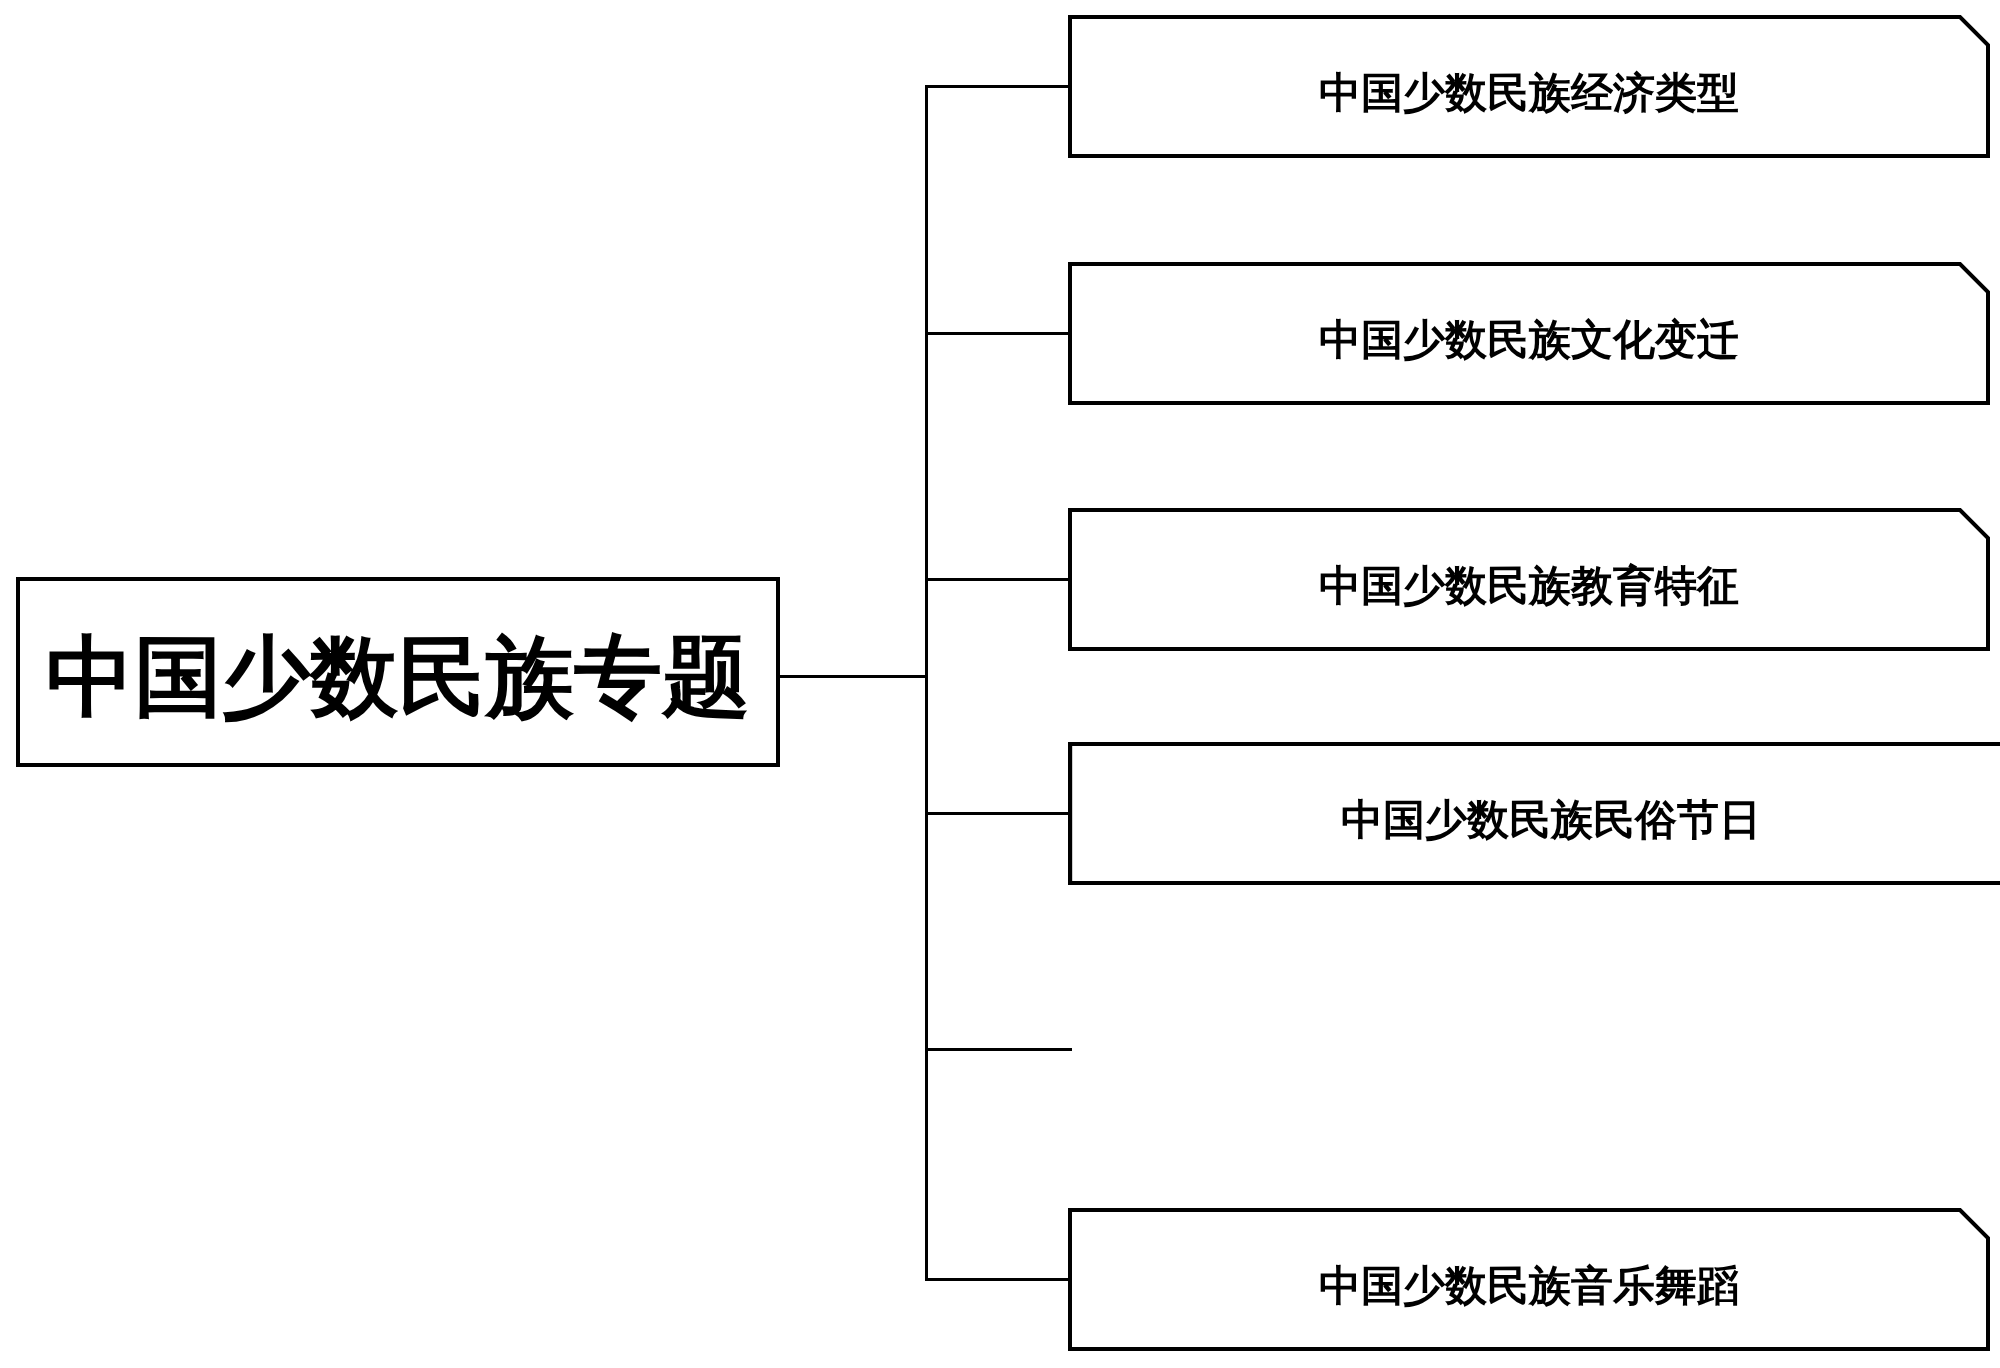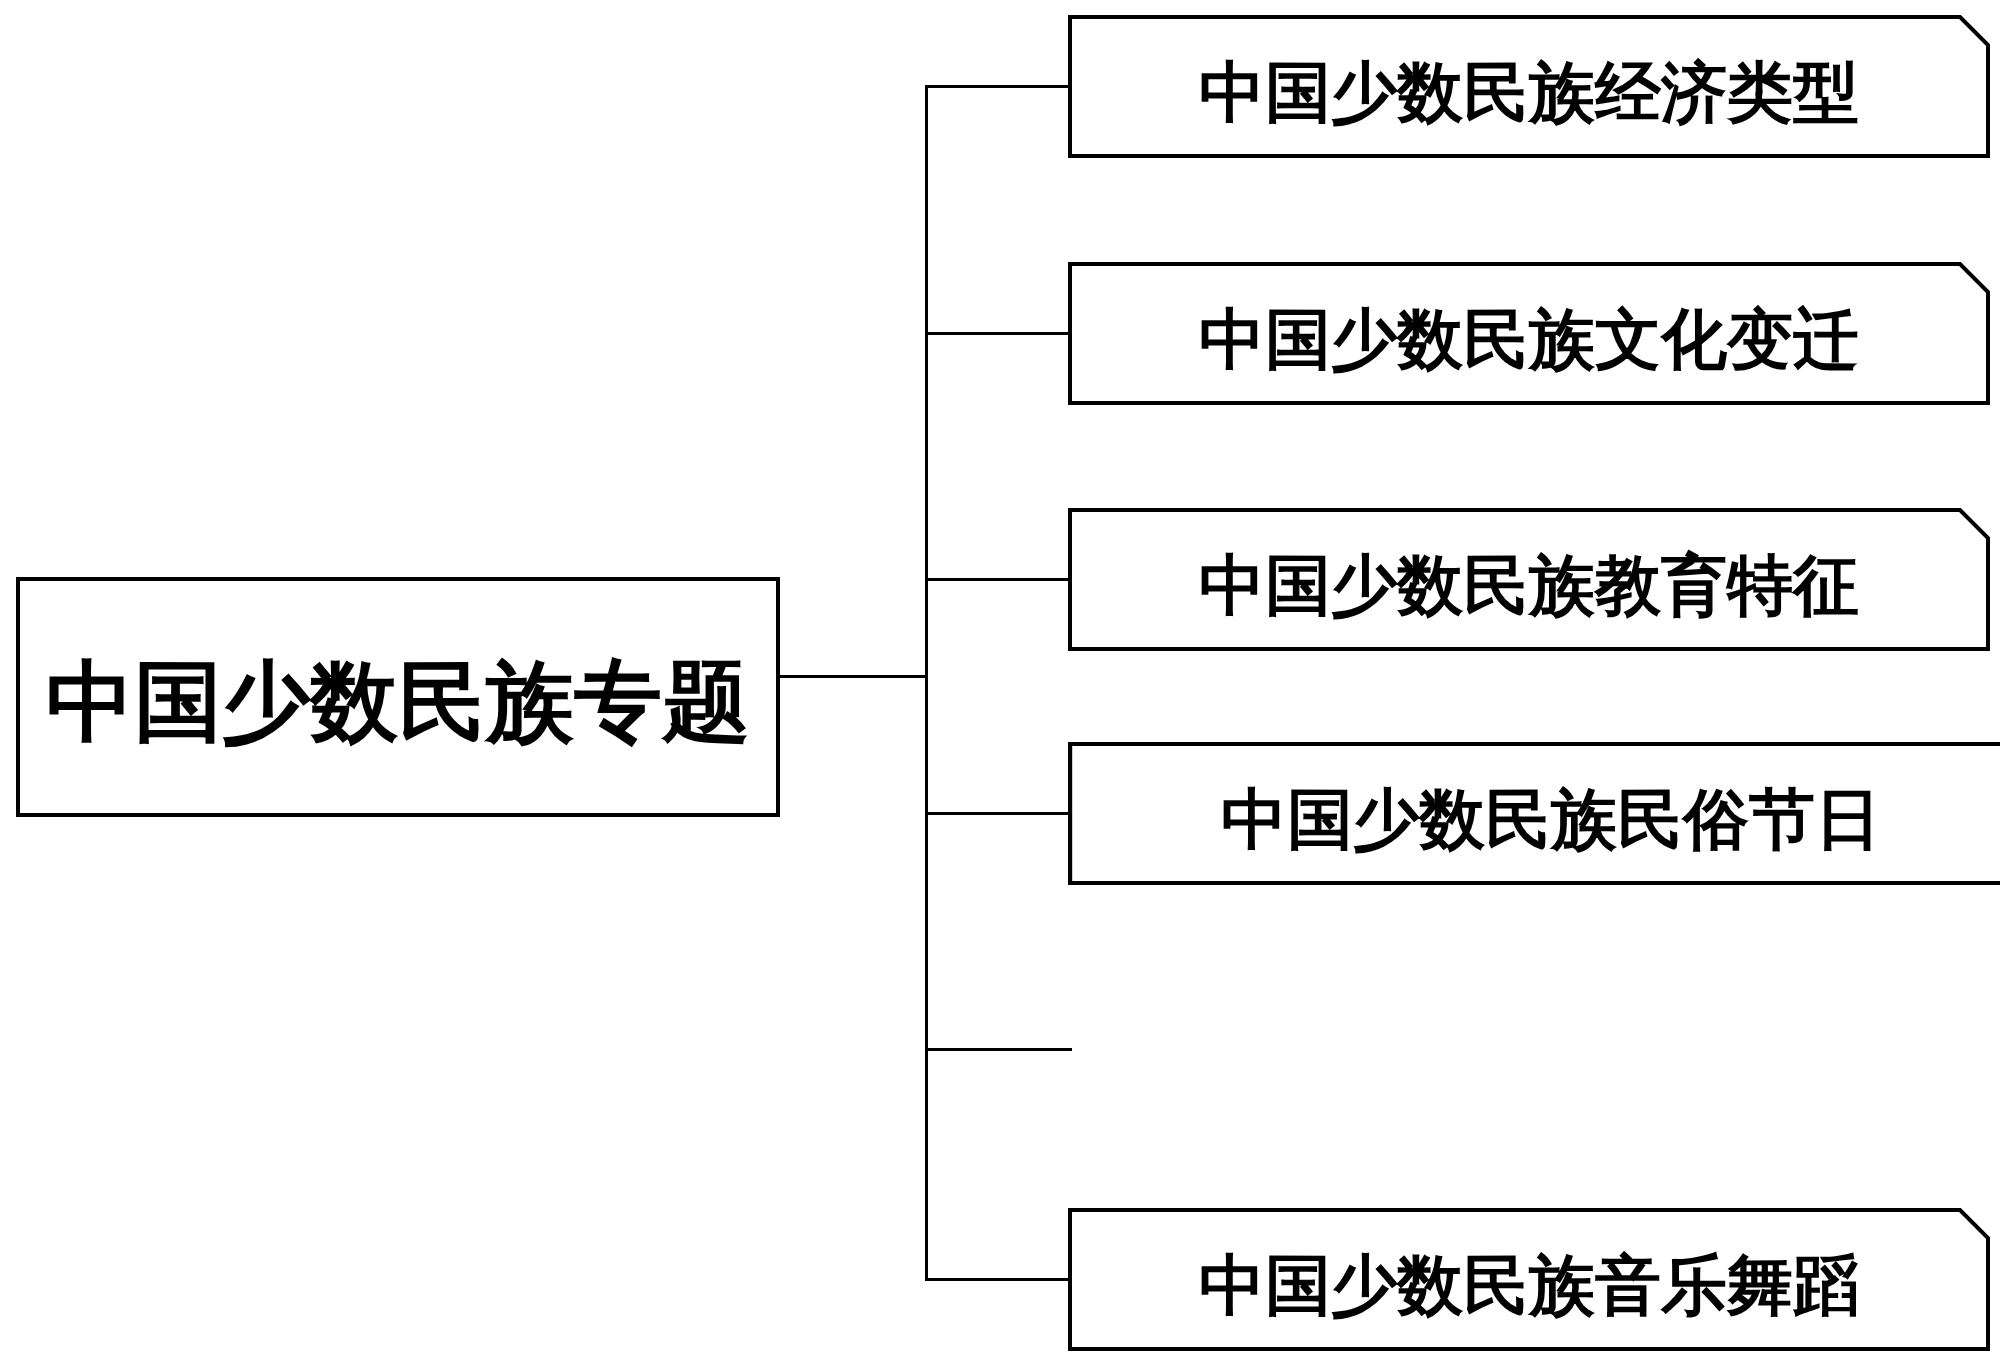--- a/index.html
+++ b/index.html
@@ -45,21 +45,21 @@
   .b2 { top: 578px; }
   .b3 { top: 812px; }
   .b4 { top: 1048px; }
   .b5 { top: 1278px; }
   
   .root-box {
     position: absolute;
     left: 16px;
     top: 577px;
     width: 764px;
-    height: 240px;
+    height: 190px;
     box-sizing: border-box;
     border: 4px solid #000000;
     background: #ffffff;
     display: flex;
     align-items: center;
     justify-content: center;
   }
   .root-label {
     font-size: 88px;
     font-weight: 700;
@@ -90,21 +90,21 @@
   }
   .child-label {
     position: absolute;
     left: 0;
     top: 0;
     width: 100%;
     height: 100%;
     display: flex;
     align-items: center;
     justify-content: center;
-    font-size: 66px;
+    font-size: 42px;
     font-weight: 700;
     padding-top: 12px;
     box-sizing: border-box;
     white-space: nowrap;
   }
 </style>
 </head>
 <body>
 
 <div class="canvas">

